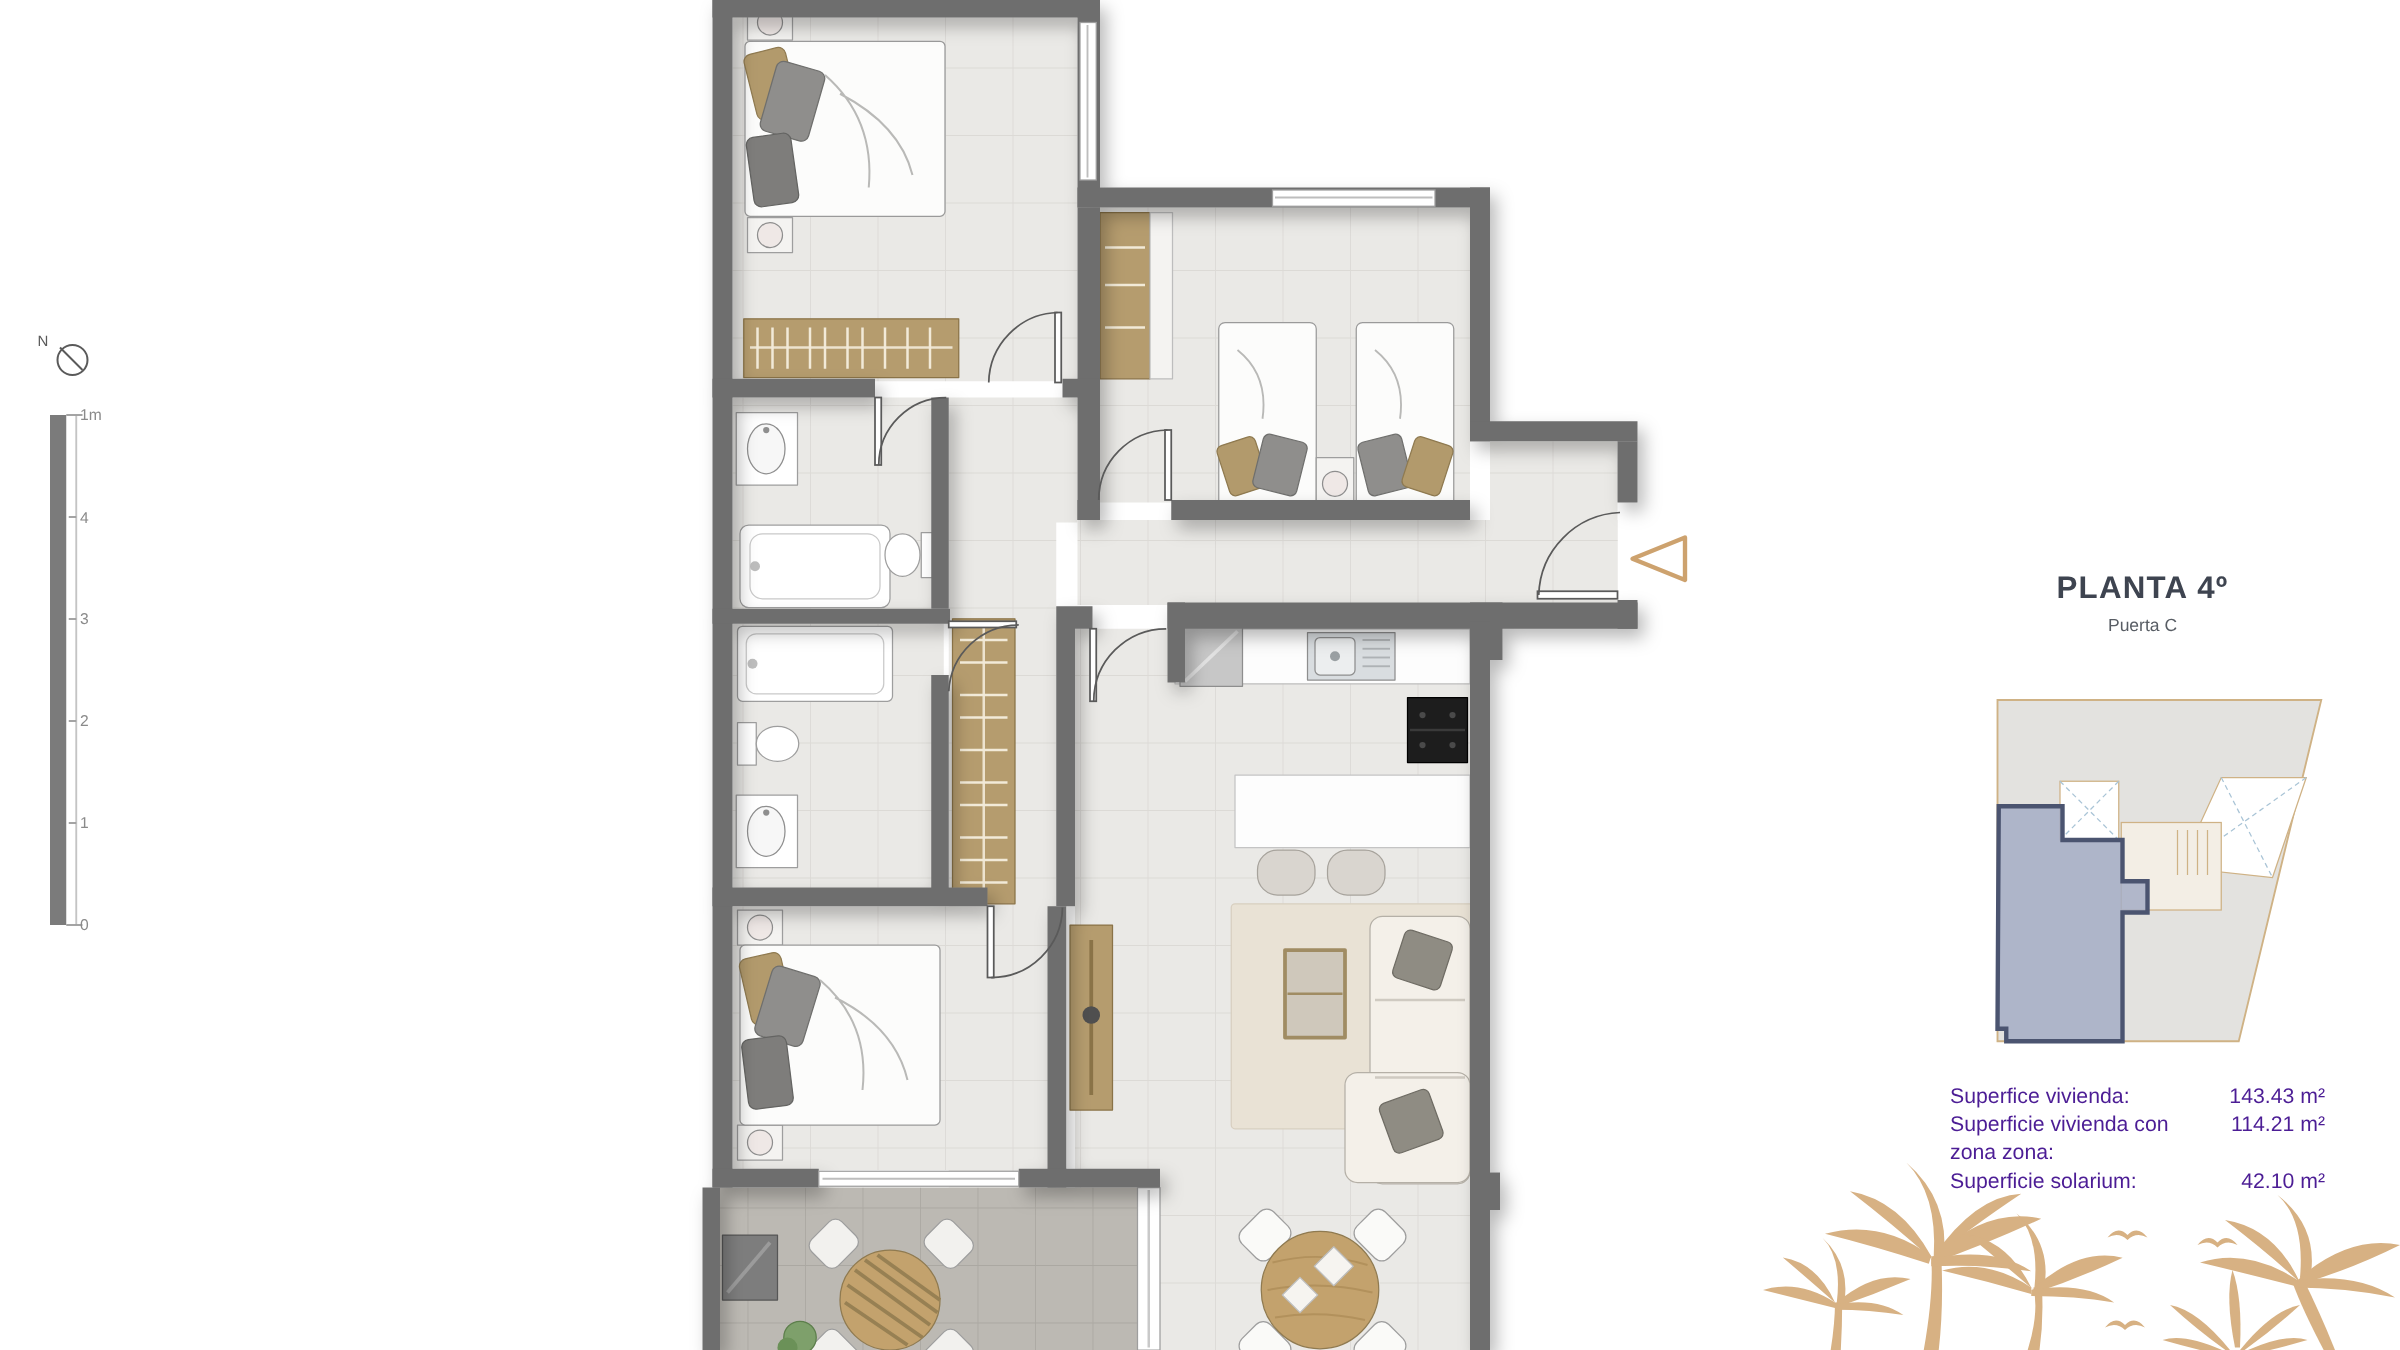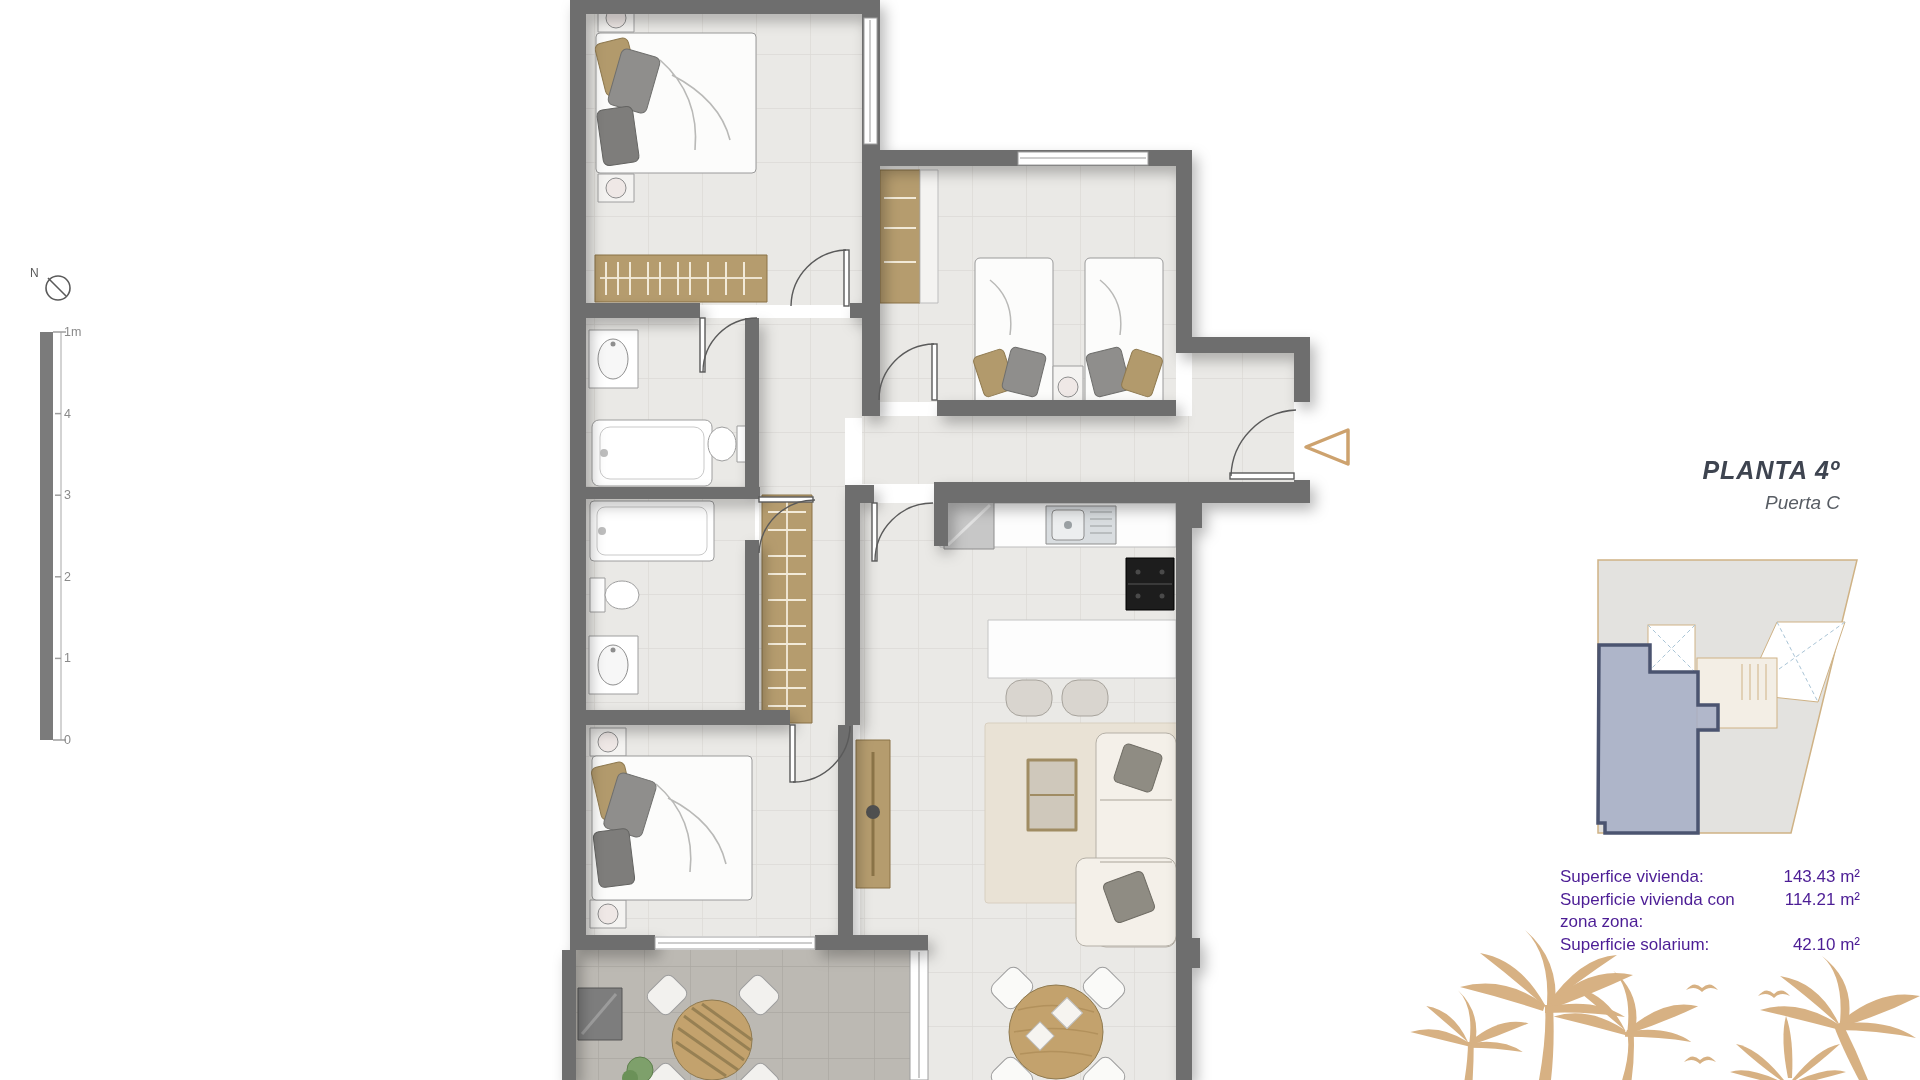--- a/index.html
+++ b/index.html
@@ -3,23 +3,23 @@
 <meta charset="utf-8">
 <style>
   html,body{margin:0;padding:0;background:#ffffff;}
   body{width:1920px;height:1080px;position:relative;overflow:hidden;
        font-family:"Liberation Sans",sans-serif;color:#3c3c3c;}
   .abs{position:absolute;}
   
   #north-label{left:30px;top:266px;font-size:12px;color:#5a5a5a;}
   .tick-label{position:absolute;left:64px;font-size:12.5px;color:#8a8a8a;transform:translateY(-50%);}
   
-  #title-block{left:1588px;top:456px;width:252px;text-align:right;font-style:italic;}
+  #title-block{left:1588px;top:456px;width:252px;text-align:center;}
   #plan-title{font-size:25px;font-weight:bold;letter-spacing:1px;color:#3e4450;}
-  #plan-subtitle{font-size:19px;color:#585d64;margin-top:7px;}
+  #plan-subtitle{font-size:14px;color:#585d64;margin-top:7px;}
   #areas-block{left:1560px;top:866px;width:302px;font-size:17px;line-height:22px;color:#4c1d95;}
   .area-row{display:flex;align-items:flex-start;margin-bottom:1px;}
   .area-label{width:200px;}
   .area-value{width:100px;text-align:right;white-space:nowrap;}
   svg{position:absolute;left:0;top:0;}
 </style>
 </head>
 <body>
 
 <svg width="1920" height="1080" viewBox="0 0 1920 1080">

